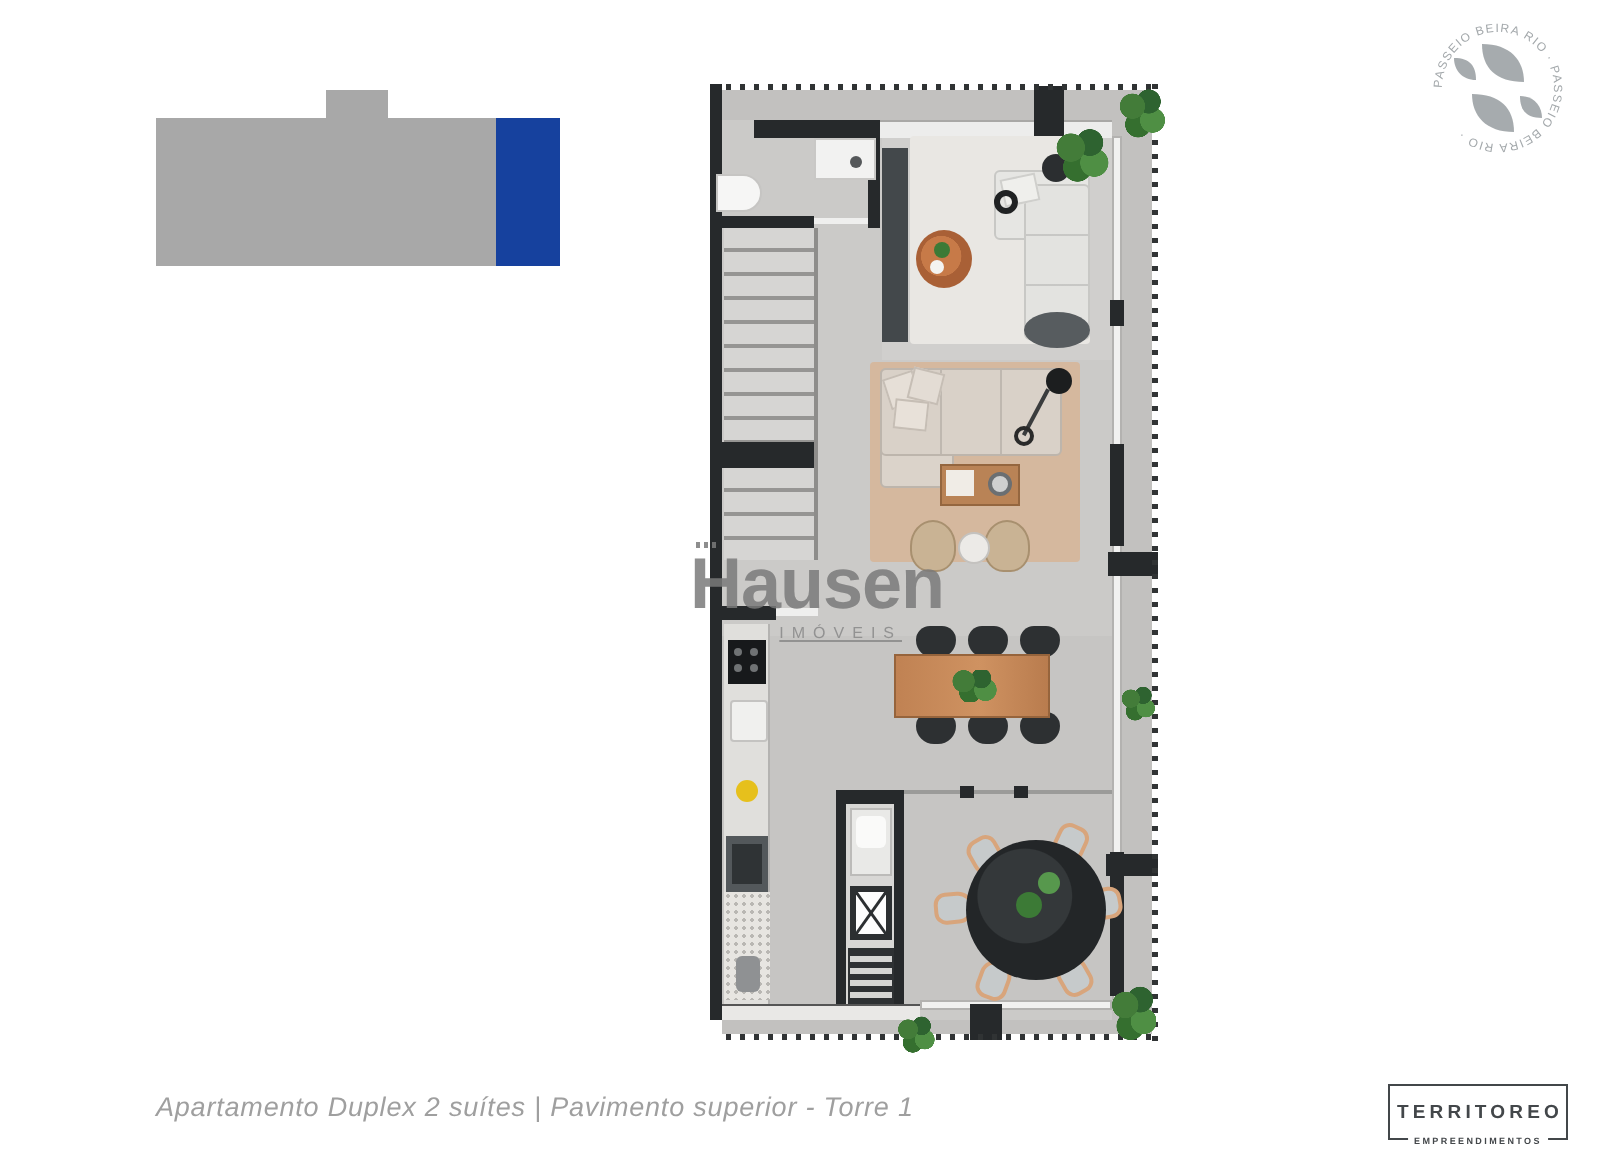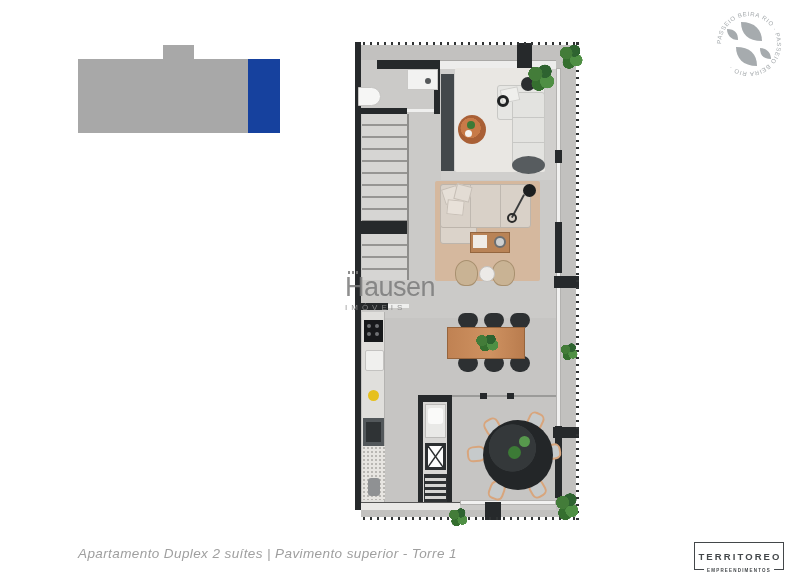--- a/index.html
+++ b/index.html
@@ -8,26 +8,26 @@
   .abs{position:absolute;}
   
   #locator{left:78px;top:45px;width:202px;height:88px;}
   #locator .tab{left:85px;top:0;width:31px;height:15px;background:#a8a8a8;}
   #locator .bar{left:0;top:14px;width:170px;height:74px;background:#a8a8a8;}
   #locator .blue{left:170px;top:14px;width:32px;height:74px;background:#16419e;}
   
   #badge{right:12px;top:5px;width:78px;height:78px;}
   
   #watermark{left:345px;top:274px;width:106px;z-index:40;line-height:1;}
-  #watermark .brand{font-size:27px;font-weight:400;color:rgba(122,122,122,.85);
+  #watermark .brand{font-size:36px;font-weight:700;color:rgba(122,122,122,.85);
      letter-spacing:-.5px;position:relative;display:block;}
   #watermark .hdots{position:absolute;top:-3px;left:3px;width:11px;height:3px;
      background:repeating-linear-gradient(90deg,rgba(122,122,122,.85) 0 2px,transparent 2px 4px);}
-  #watermark .tagline{display:block;font-size:8px;letter-spacing:4px;
-     color:rgba(140,140,140,.9);margin-top:3px;}
+  #watermark .tagline{display:block;text-align:right;font-size:8px;letter-spacing:4px;
+     color:rgba(140,140,140,.9);margin-top:3px;text-decoration:underline;}
   
   #caption{left:78px;top:546px;font-size:13.5px;color:#9f9f9f;letter-spacing:.4px;font-style:italic;}
   #developer{left:694px;top:542px;width:88px;height:26px;border:1.5px solid #43474a;
      display:flex;align-items:center;justify-content:center;}
   #developer .dev-name{font-size:9.5px;font-weight:700;letter-spacing:2.1px;color:#43474a;padding-left:2px;}
   #developer .dev-sub{position:absolute;left:50%;transform:translateX(-50%);bottom:-4px;
      background:#fff;padding:0 3px;font-size:4.5px;font-weight:700;letter-spacing:1.2px;
      color:#43474a;white-space:nowrap;}
   
   #plan{left:355px;top:38px;width:228px;height:492px;}

